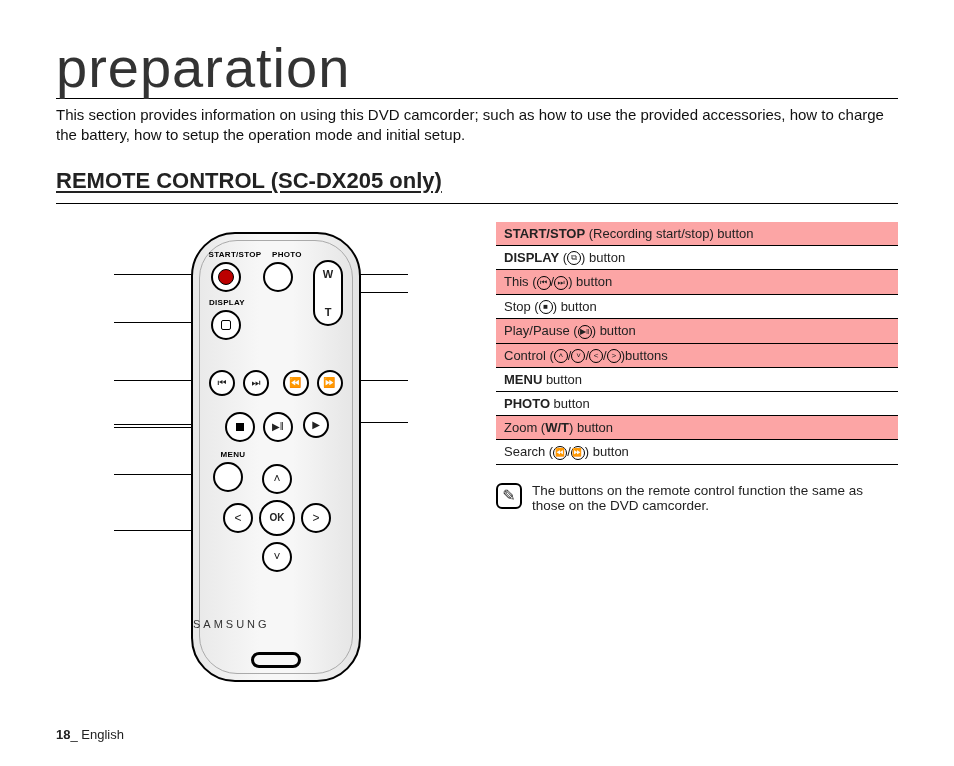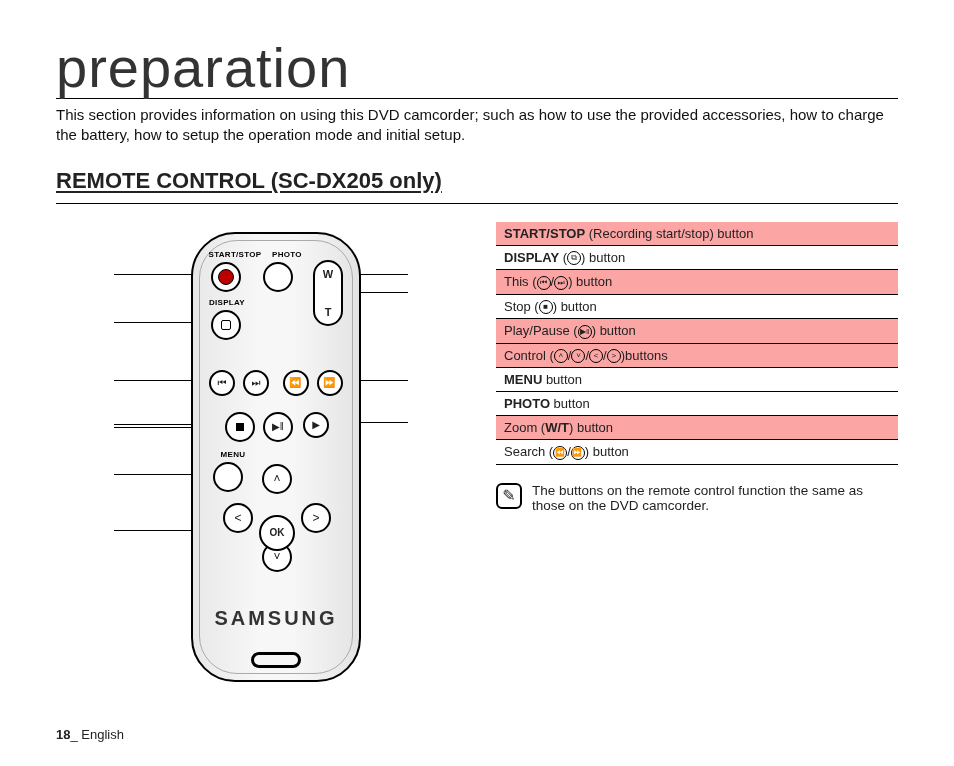--- a/index.html
+++ b/index.html
@@ -118,37 +118,37 @@
   .r7 { left: 110px; top: 178px; width: 26px; height: 26px; }
 
   .lbl-menu { left: 20px; top: 216px; width: 40px; }
   .btn-menu { left: 20px; top: 228px; width: 30px; height: 30px; border-radius: 50%; }
 
   
   .dpad {
     position: absolute; left: 30px; top: 230px; width: 108px; height: 108px;
   }
   .dpad .ok {
-    position: absolute; left: 36px; top: 51px; width: 36px; height: 36px;
+    position: absolute; left: 36px; top: 36px; width: 36px; height: 36px;
     border: 2px solid #000; border-radius: 50%; background: #fff;
     display:flex; align-items:center; justify-content:center; font-size:10px; font-weight:bold;
   }
   .dpad .up, .dpad .down, .dpad .left, .dpad .right {
     position: absolute; width: 30px; height: 30px; border: 2px solid #000; border-radius: 50%; background: #fff;
     display:flex; align-items:center; justify-content:center;
   }
   .dpad .up { left: 39px; top: 0; }
   .dpad .down { left: 39px; bottom: 0; }
   .dpad .left { left: 0; top: 39px; }
   .dpad .right { right: 0; top: 39px; }
   .arrow { font-size: 12px; }
 
   .brand {
     position: absolute; bottom: 50px; left: 0; right: 0;
-    text-align: center; font-size: 20px; font-weight: bold;
+    font-size: 11px; font-weight: normal;
     font-family: Arial, sans-serif; letter-spacing: 3px; color: #333;
   }
   .lanyard {
     position: absolute; bottom: 12px; left: 50%; transform: translateX(-50%);
     width: 50px; height: 16px; border: 3px solid #000; border-radius: 10px;
   }
 
   
   .leader {
     position: absolute; height: 0; border-top: 1px solid #000;

